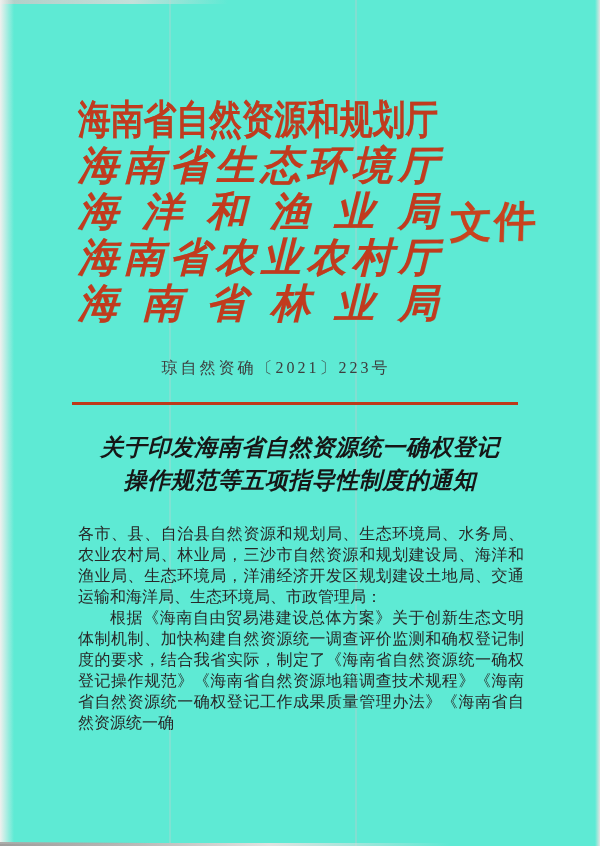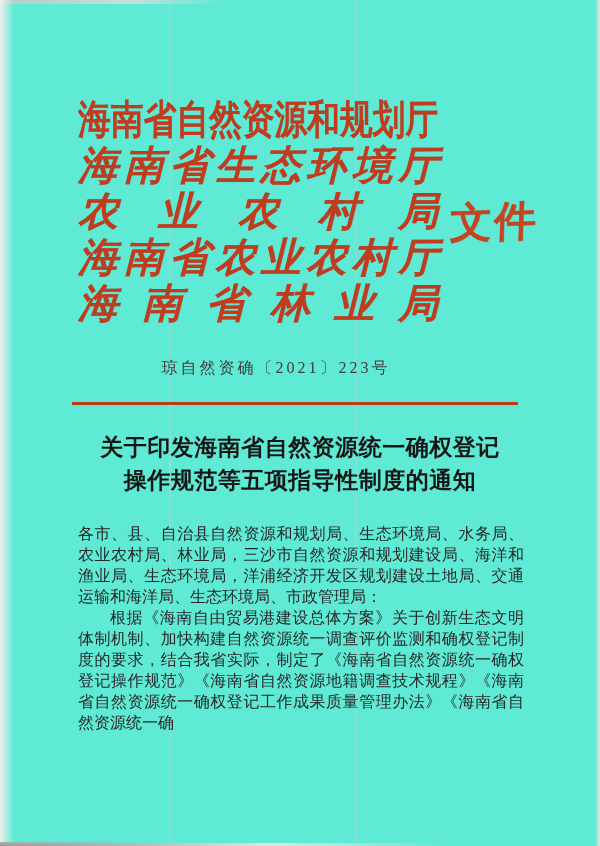--- a/index.html
+++ b/index.html
@@ -97,21 +97,21 @@
   
   .doc-title {
     position: absolute; left: 0; top: 431px; width: 600px;
     text-align: center;
     font-size: 23px;
     font-weight: bold;
     color: #161616;
     line-height: 33px;
     letter-spacing: 0.5px;
   }
-  .doc-title .t-line { display: block; }
+  .doc-title .t-line { display: block; font-style: italic; }
 
   
   .body-text {
     position: absolute; left: 78px; top: 523px; width: 446px;
     font-size: 16px;
     line-height: 21px;
     color: #282828;
     text-align: justify;
     text-justify: inter-character;
   }
@@ -127,21 +127,21 @@
   <div class="scan-edge-left"></div>
   <div class="scan-edge-right"></div>
   <div class="fold fold-1"></div>
   <div class="fold fold-2"></div>
   <div class="scan-edge-bottom"></div>
   <div class="scan-corner-bl"></div>
 
   <div class="letterhead">
     <div class="agency-line condensed">海南省自然资源和规划厅</div>
     <div class="agency-line justified">海南省生态环境厅</div>
-    <div class="agency-line justified">农业农村局</div>
+    <div class="agency-line justified">海洋和渔业局</div>
     <div class="agency-line justified">海南省农业农村厅</div>
     <div class="agency-line justified">海南省林业局</div>
     <div class="doc-label">文件</div>
   </div>
 
   <div class="doc-number">琼自然资确〔2021〕223号</div>
 
   <div class="red-rule"></div>
 
   <h1 class="doc-title">

